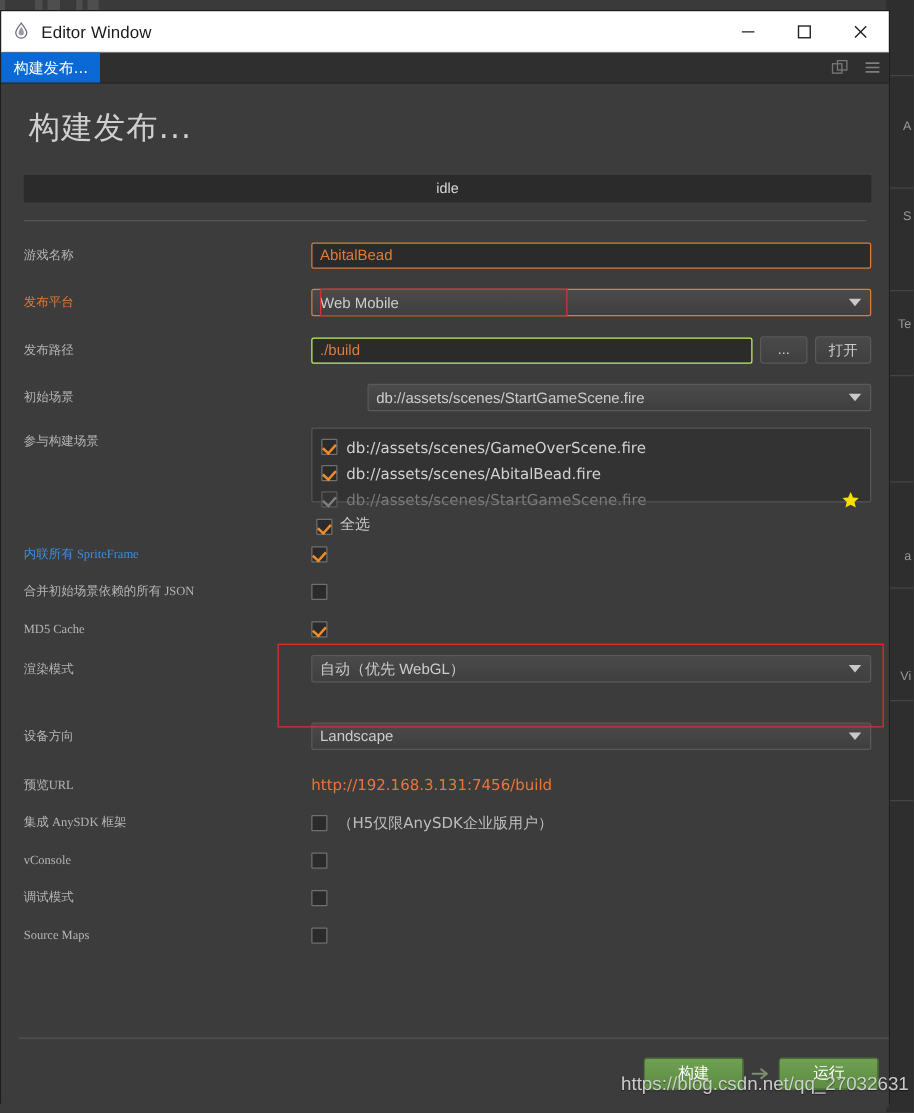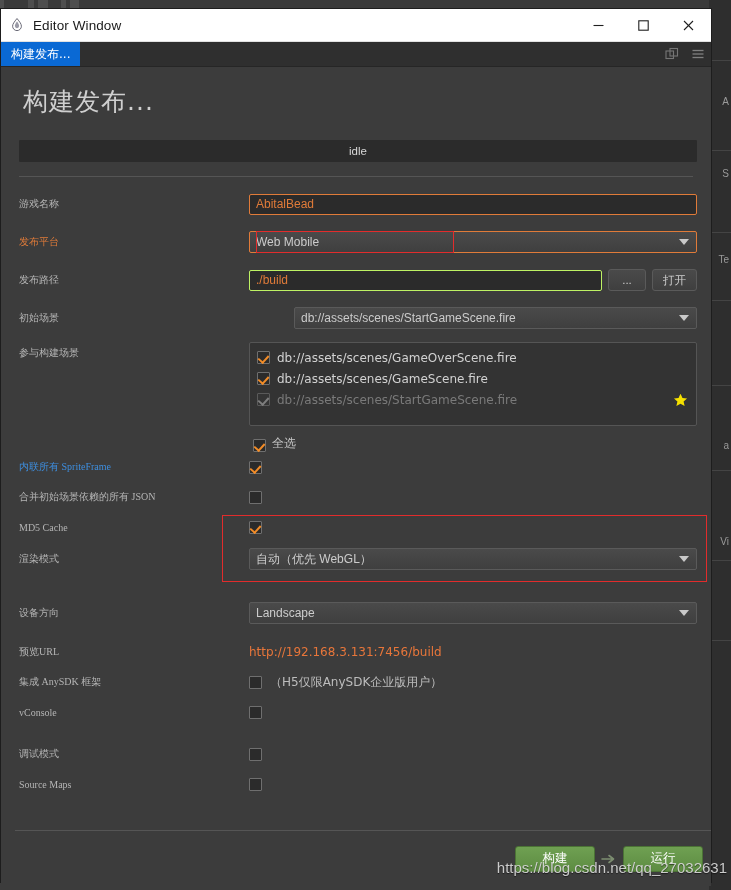--- a/index.html
+++ b/index.html
@@ -121,21 +121,21 @@
     height:22px; min-width:38px; margin-left:6px;
     background:linear-gradient(#4a4a4a,#3f3f3f);
     border:1px solid #5a5a5a; border-radius:3px;
     color:#cfcfcf; font-size:11.5px;
     display:flex; align-items:center; justify-content:center;
     padding:0 10px; box-sizing:border-box;
   }
 
   
   .scenebox {
-    flex:1 1 auto; height:84px; background:#333333;
+    flex:1 1 auto; height:60px; background:#333333;
     border:1px solid #555; border-radius:2px; position:relative;
     padding:4px 0 0 0; box-sizing:border-box;
   }
   .sceneitem { display:flex; align-items:center; height:21px; padding-left:7px; position:relative; }
   .sceneitem .txt {
     margin-left:7px; font-size:12px; color:#d2d2d2;
     font-family:"DejaVu Sans","Liberation Sans",sans-serif;
   }
   .sceneitem.disabled .txt { color:#7a7a7a; }
   .star { position:absolute; right:8px; top:50%; transform:translateY(-50%); width:15px; height:15px; }
@@ -313,21 +313,21 @@
         <div class="row" style="margin-top:9px; align-items:flex-start;">
           <div class="label" style="padding-top:4px;">参与构建场景</div>
           <div class="field">
             <div class="scenebox">
               <div class="sceneitem">
                 <span class="cb checked"></span>
                 <span class="txt">db://assets/scenes/GameOverScene.fire</span>
               </div>
               <div class="sceneitem">
                 <span class="cb checked"></span>
-                <span class="txt">db://assets/scenes/GameScene.fire</span>
+                <span class="txt">db://assets/scenes/AbitalBead.fire</span>
               </div>
               <div class="sceneitem disabled">
                 <span class="cb checked disabled"></span>
                 <span class="txt">db://assets/scenes/StartGameScene.fire</span>
                 <svg class="star" viewBox="0 0 16 16">
                   <polygon points="8,1.2 10.1,5.8 15,6.3 11.3,9.6 12.4,14.5 8,12 3.6,14.5 4.7,9.6 1,6.3 5.9,5.8" fill="#f5e000"></polygon>
                 </svg>
               </div>
             </div>
           </div>
@@ -394,21 +394,21 @@
           </div>
         </div>
 
         <div class="row" style="height:30px;">
           <div class="label">vConsole</div>
           <div class="field">
             <span class="cb"></span>
           </div>
         </div>
 
-        <div class="row" style="height:30px;margin-top:12px;">
+        <div class="row" style="height:30px;">
           <div class="label">调试模式</div>
           <div class="field">
             <span class="cb"></span>
           </div>
         </div>
 
         <div class="row" style="height:30px;">
           <div class="label">Source Maps</div>
           <div class="field">
             <span class="cb"></span>

